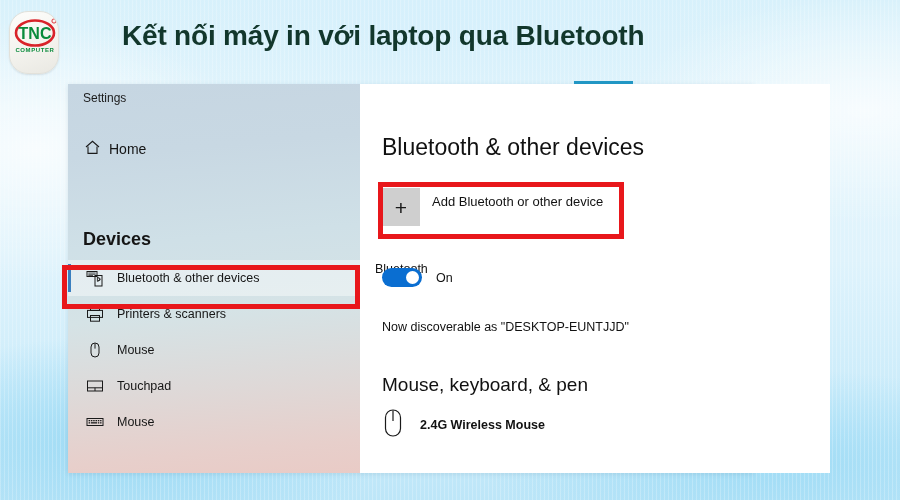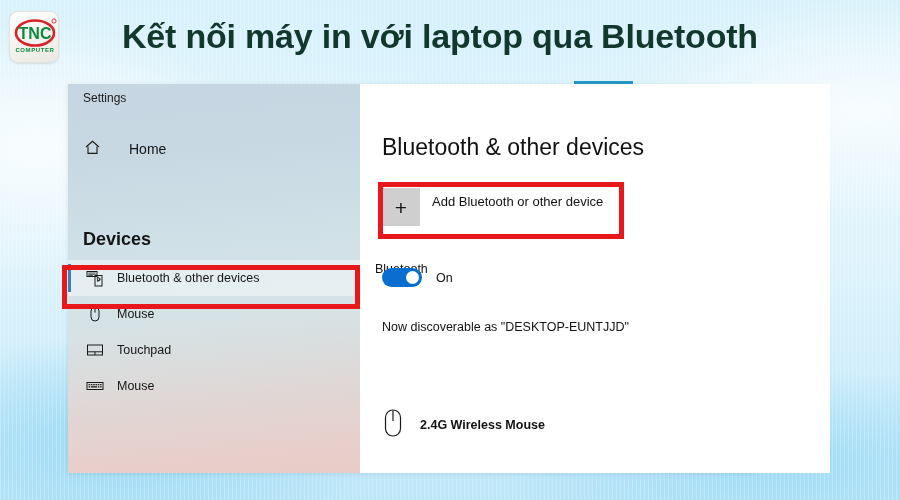--- a/index.html
+++ b/index.html
@@ -45,34 +45,34 @@
 
   
   .header {
     position: absolute;
     top: 0; left: 0;
     width: 900px; height: 72px;
   }
   .logo {
     position: absolute;
     left: 9px; top: 11px;
-    width: 50px; height: 52px;
-    border-radius: 9px;
+    width: 50px; height: 63px;
+    border-radius: 19px;
     background: linear-gradient(160deg, #fdfdfb 0%, #f4f3ee 55%, #e9e8e2 100%);
     border: 1px solid #e2e1da;
     box-shadow: 0 1px 2px rgba(0,0,0,0.10);
     overflow: hidden;
   }
   .logo svg { display:block; }
 
   .page-title {
     position: absolute;
     left: 122px; top: 16px;
     width: 700px;
-    font-size: 34px;
+    font-size: 28px;
     font-weight: bold;
     color: #12372c;
     letter-spacing: -0.2px;
     line-height: 40px;
     white-space: nowrap;
   }
 
   
   .win {
     position: absolute;
@@ -107,21 +107,21 @@
     left: 15px; top: 7px;
     font-size: 12px;
     color: #1b1b1b;
   }
   .sb-home {
     position: absolute;
     left: 8px; top: 50px;
     width: 276px; height: 30px;
     display: flex;
     align-items: center;
-    gap: 28px;
+    gap: 8px;
     padding-left: 8px;
     cursor: default;
   }
   .sb-home .lbl { font-size: 14px; color: #151515; }
 
   .search-box {
     position: absolute;
     left: 17px; top: 94px;
     width: 255px; height: 26px;
     background: #ced9e2;
@@ -330,20 +330,30 @@
               <line x1="2.3" y1="4" x2="9.7" y2="4" stroke="#1a1a1a" stroke-width="0.7"></line>
               <line x1="2.3" y1="5.3" x2="9.7" y2="5.3" stroke="#1a1a1a" stroke-width="0.7"></line>
               <line x1="2.3" y1="6.5" x2="7" y2="6.5" stroke="#1a1a1a" stroke-width="0.7"></line>
               <rect x="9" y="6.5" width="7" height="10.5" fill="none" stroke="#1a1a1a" stroke-width="1"></rect>
               <path d="M12.5 8.3 L14.3 10 L11.4 12.4 L11.4 8 L14.3 10.6 L12.5 12.3" fill="none" stroke="#1a1a1a" stroke-width="0.9"></path>
             </svg>
           </span>
           <span class="lbl">Bluetooth &amp; other devices</span>
         </div>
 
+        <div class="nav-item">
+          <span class="ico">
+            <svg width="18" height="18" viewBox="0 0 18 18">
+              <rect x="4.5" y="1.8" width="9" height="3.6" fill="none" stroke="#1a1a1a" stroke-width="1"></rect>
+              <rect x="1.5" y="5.4" width="15" height="7" fill="none" stroke="#1a1a1a" stroke-width="1"></rect>
+              <rect x="4.5" y="10.5" width="9" height="5.7" fill="none" stroke="#1a1a1a" stroke-width="1"></rect>
+            </svg>
+          </span>
+          <span class="lbl">Printers &amp; scanners</span>
+        </div>
 
         <div class="nav-item">
           <span class="ico">
             <svg width="18" height="18" viewBox="0 0 18 18">
               <rect x="5" y="2" width="8" height="14" rx="4" fill="none" stroke="#1a1a1a" stroke-width="1"></rect>
               <line x1="9" y1="2.4" x2="9" y2="7.6" stroke="#1a1a1a" stroke-width="1"></line>
             </svg>
           </span>
           <span class="lbl">Mouse</span>
         </div>
@@ -398,20 +408,21 @@
 
       <div class="toggle-row">
         <span class="toggle">
           <span class="knob"></span>
         </span>
         <span class="toggle-state">On</span>
       </div>
 
       <div class="discover">Now discoverable as "DESKTOP-EUNTJJD"</div>
 
+      <div class="main-h2">Mouse, keyboard, &amp; pen</div>
 
       <div class="device-row">
         <span class="ico">
           <svg width="22" height="30" viewBox="0 0 22 30">
             <rect x="3.5" y="2" width="15" height="26" rx="7.5" fill="none" stroke="#1a1a1a" stroke-width="1.2"></rect>
             <line x1="11" y1="2.6" x2="11" y2="13" stroke="#1a1a1a" stroke-width="1.2"></line>
           </svg>
         </span>
         <span class="lbl">2.4G Wireless Mouse</span>
       </div>

